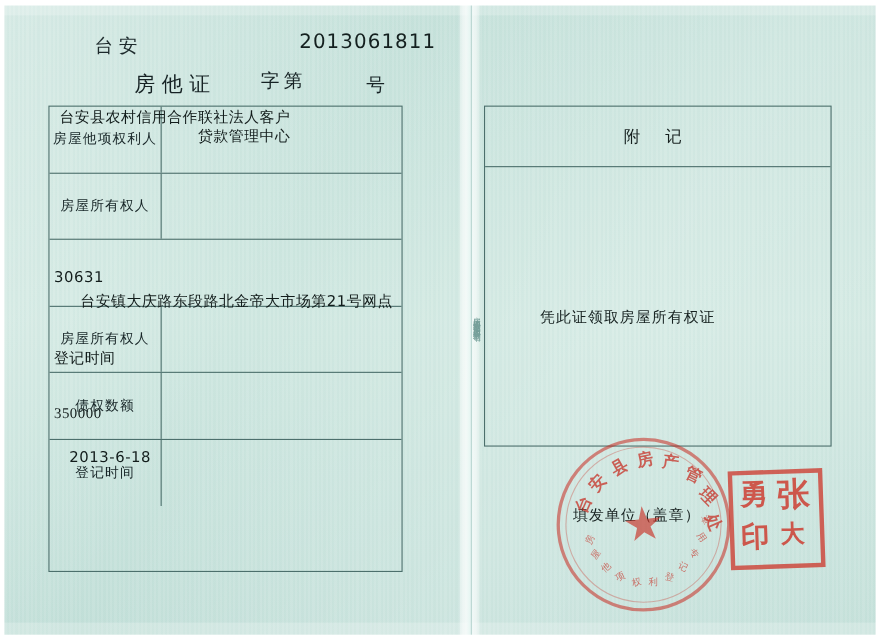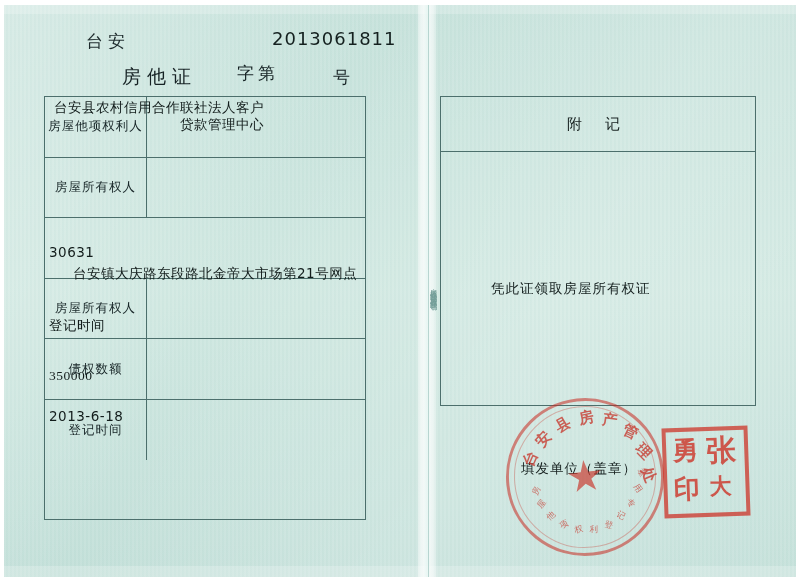--- a/index.html
+++ b/index.html
@@ -380,21 +380,21 @@
       <div class="row-label">债权数额</div>
       <div class="row-value">
         <span class="val-float" style="left:4px; top:-22px;">登记时间</span>
       </div>
     </div>
 
     <div class="row">
       <div class="row-label">登记时间</div>
       <div class="row-value">
         <span class="val-float" style="left:4px; top:-32px;font-family:Liberation Serif, serif;">350000</span>
-        <span class="val-float" style="left:4px; top:8px;">2013-6-18</span>
+        <span class="val-float" style="left:18px; top:8px;">2013-6-18</span>
       </div>
     </div>
 
   </div>
 
   <div id="right-table">
     <div id="right-head">附  记</div>
     <div id="right-body">
       <div id="right-note">凭此证领取房屋所有权证</div>
     </div>

